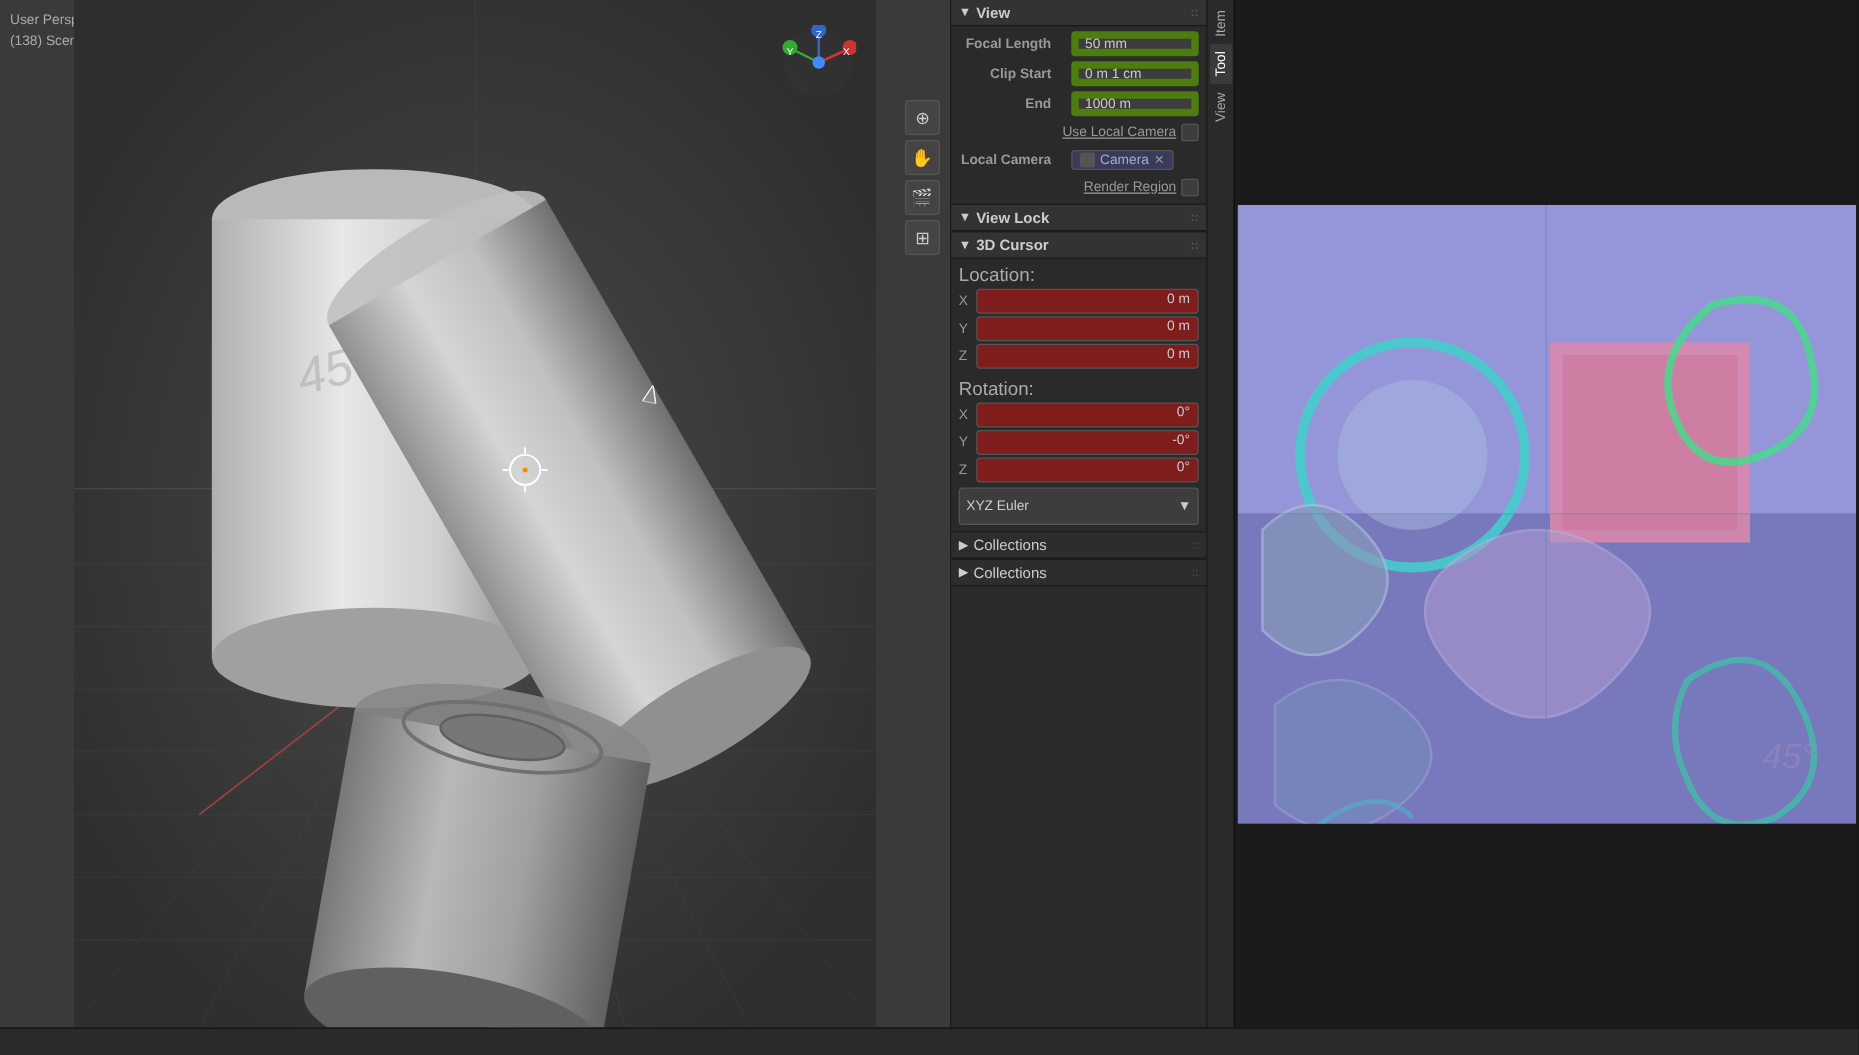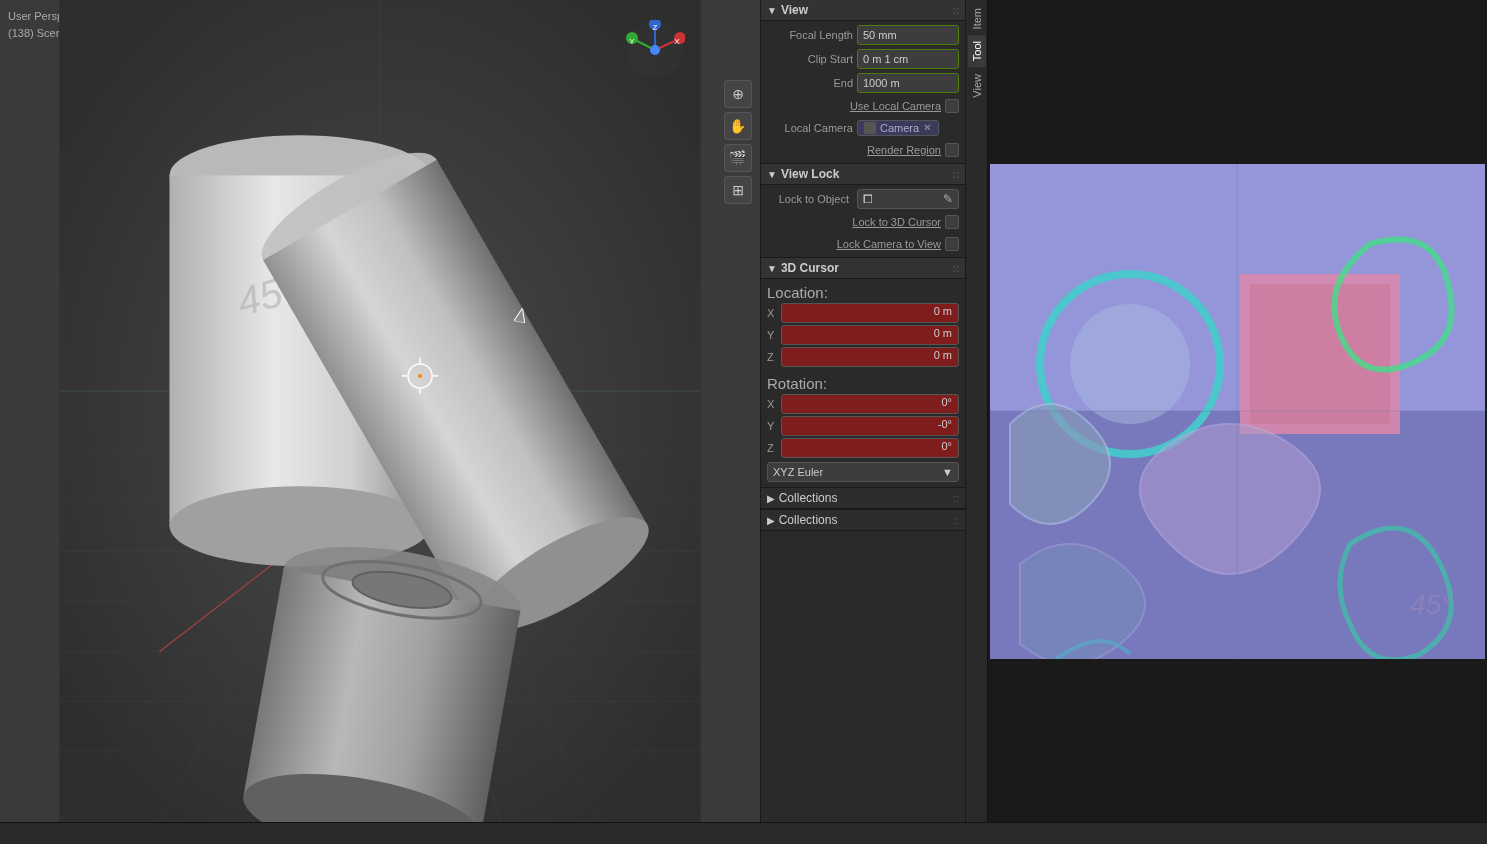--- a/index.html
+++ b/index.html
@@ -119,28 +119,29 @@
       align-items: center;
       padding: 2px 6px;
       min-height: 22px;
     }
 
     .prop-label {
       color: #999999;
       font-size: 11px;
       width: 90px;
       text-align: right;
-      padding-right: 4px;
+      padding-right: 16px;
       flex-shrink: 0;
+      font-weight: bold;
     }
 
     .prop-value {
       flex: 1;
       background: #3d3d3d;
-      border: 1px solid #4d7c0f;
+      border: 6px solid #4d7c0f;
       border-radius: 3px;
       padding: 1px 5px;
       color: #cccccc;
       font-size: 11px;
       cursor: text;
       height: 20px;
       display: flex;
       align-items: center;
     }
 
@@ -277,21 +278,21 @@
     }
 
     .euler-select {
       width: 100%;
       background: #3d3d3d;
       border: 1px solid #555;
       border-radius: 3px;
       padding: 2px 5px;
       color: #cccccc;
       font-size: 11px;
-      height: 20px;
+      height: 30px;
       display: flex;
       align-items: center;
       justify-content: space-between;
       cursor: pointer;
     }
 
     
     .vertical-tabs {
       width: 22px;
       background: #2a2a2a;
@@ -558,40 +559,20 @@
     </div>
 
     <div class="divider"></div>
 
     <div class="section-header">
       <span class="arrow">▼</span>
       <span>View Lock</span>
       <span class="section-drag">::</span>
     </div>
 
-    <div class="prop-section view-lock-section">
-
-      <div class="lock-to-object-row">
-        <span class="lock-obj-label">Lock to Object</span>
-        <div class="lock-obj-value">
-          <span class="lock-icon">⧠</span>
-          <span class="edit-icon">✎</span>
-        </div>
-      </div>
-
-      <div class="checkbox-row">
-        <span class="checkbox-label">Lock to 3D Cursor</span>
-        <div class="checkbox"></div>
-      </div>
-
-      <div class="checkbox-row">
-        <span class="checkbox-label">Lock Camera to View</span>
-        <div class="checkbox"></div>
-      </div>
-    </div>
 
     <div class="divider"></div>
 
     <div class="section-header">
       <span class="arrow">▼</span>
       <span>3D Cursor</span>
       <span class="section-drag">::</span>
     </div>
 
     <div class="prop-section cursor-section">

